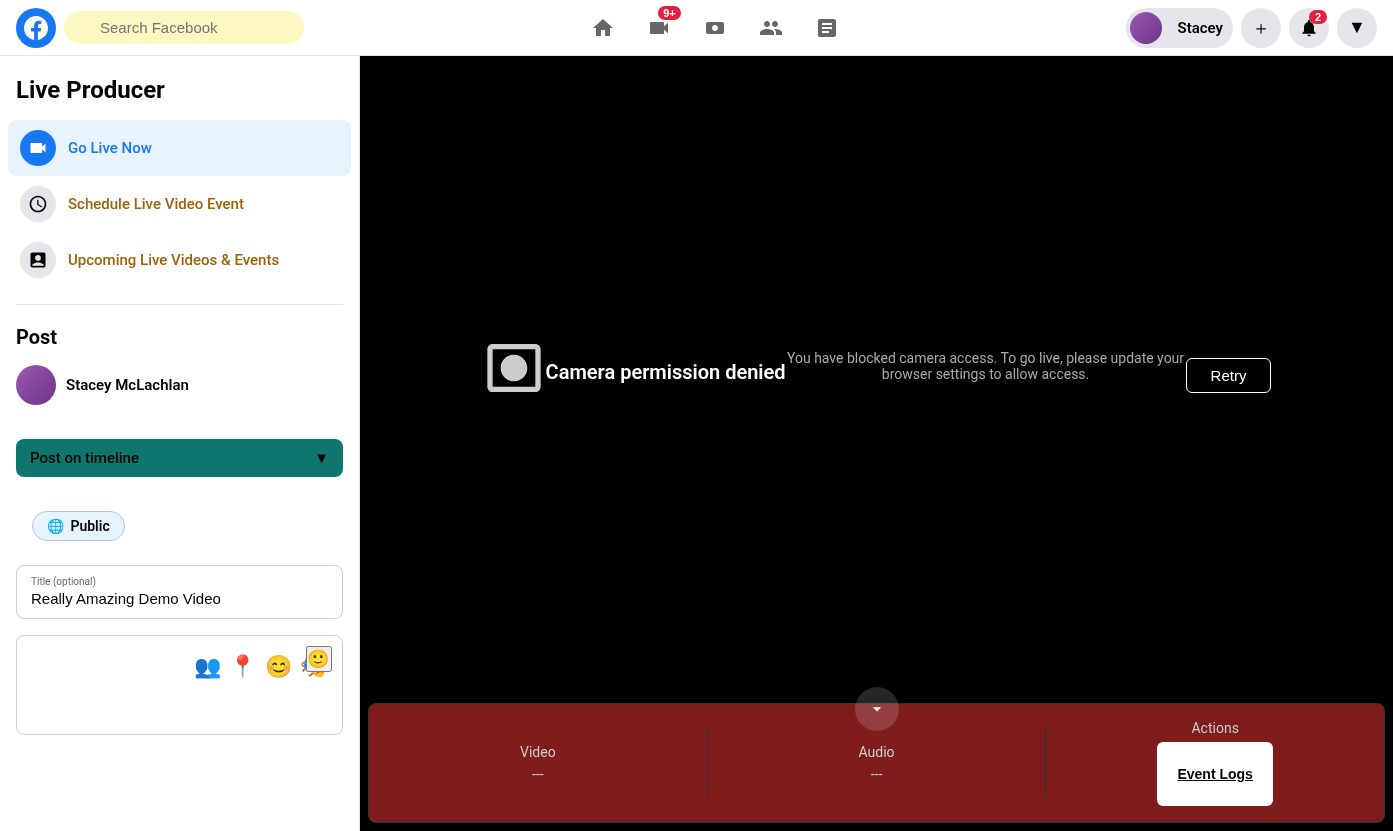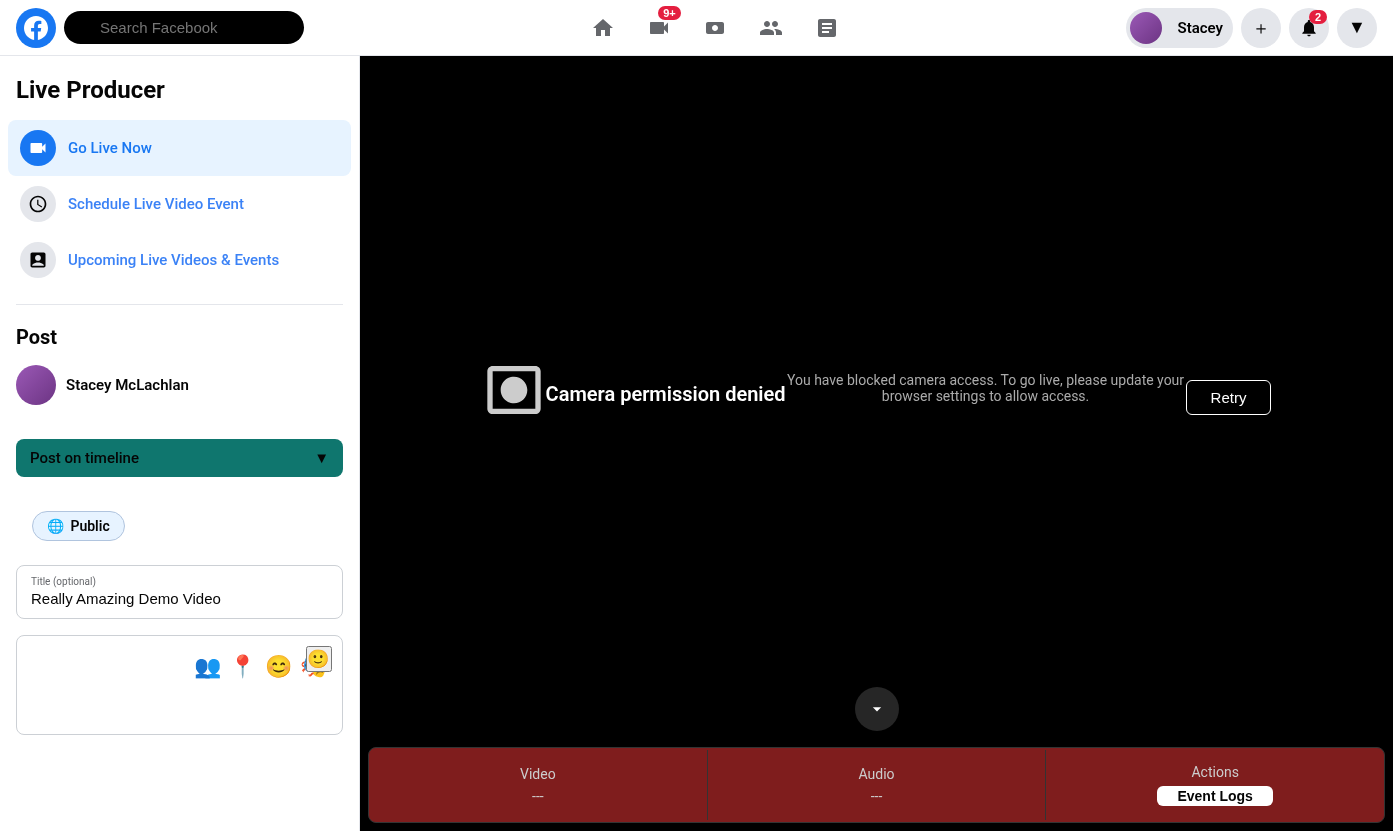--- a/index.html
+++ b/index.html
@@ -20,21 +20,21 @@
     .nav-logo {
       width: 40px; height: 40px;
       background: #1877f2;
       border-radius: 50%;
       display: flex; align-items: center; justify-content: center;
       flex-shrink: 0;
     }
     .nav-logo svg { width: 24px; height: 24px; fill: #fff; }
     .nav-search {
       margin-left: 8px;
-      background: #000000;
+      background: #fef9c3;
       border: none;
       border-radius: 20px;
       padding: 8px 16px 8px 36px;
       font-size: 15px;
       color: #65676b;
       width: 240px;
       outline: none;
       position: relative;
     }
     .nav-search-wrap {
@@ -140,21 +140,21 @@
     }
     .sidebar-nav-item {
       display: flex;
       align-items: center;
       gap: 12px;
       padding: 10px 12px;
       border-radius: 8px;
       cursor: pointer;
       font-size: 15px;
       font-weight: 500;
-      color: #3b82f6;
+      color: #a16207;
       transition: background 0.15s;
     }
     .sidebar-nav-item.active { background: #e7f3ff; color: #1877f2; }
     .sidebar-nav-icon {
       width: 36px; height: 36px;
       border-radius: 50%;
       display: flex; align-items: center; justify-content: center;
       font-size: 18px;
       flex-shrink: 0;
     }
@@ -353,25 +353,26 @@
       color: #ccc;
     }
     .bottom-bar-value {
       font-size: 14px;
       color: #ccc;
     }
     .event-logs-btn {
       background: #fff;
       border: none;
       border-radius: 6px;
-      padding: 2px 20px;
+      padding: 24px 20px;
       font-size: 14px;
       font-weight: 600;
       color: #050505;
       cursor: pointer;
+      text-decoration: underline;
     }
 
     .scroll-down-btn {
       position: absolute;
       bottom: 100px;
       left: 50%;
       transform: translateX(-50%);
       width: 44px; height: 44px;
       border-radius: 50%;
       background: rgba(255,255,255,0.15);

